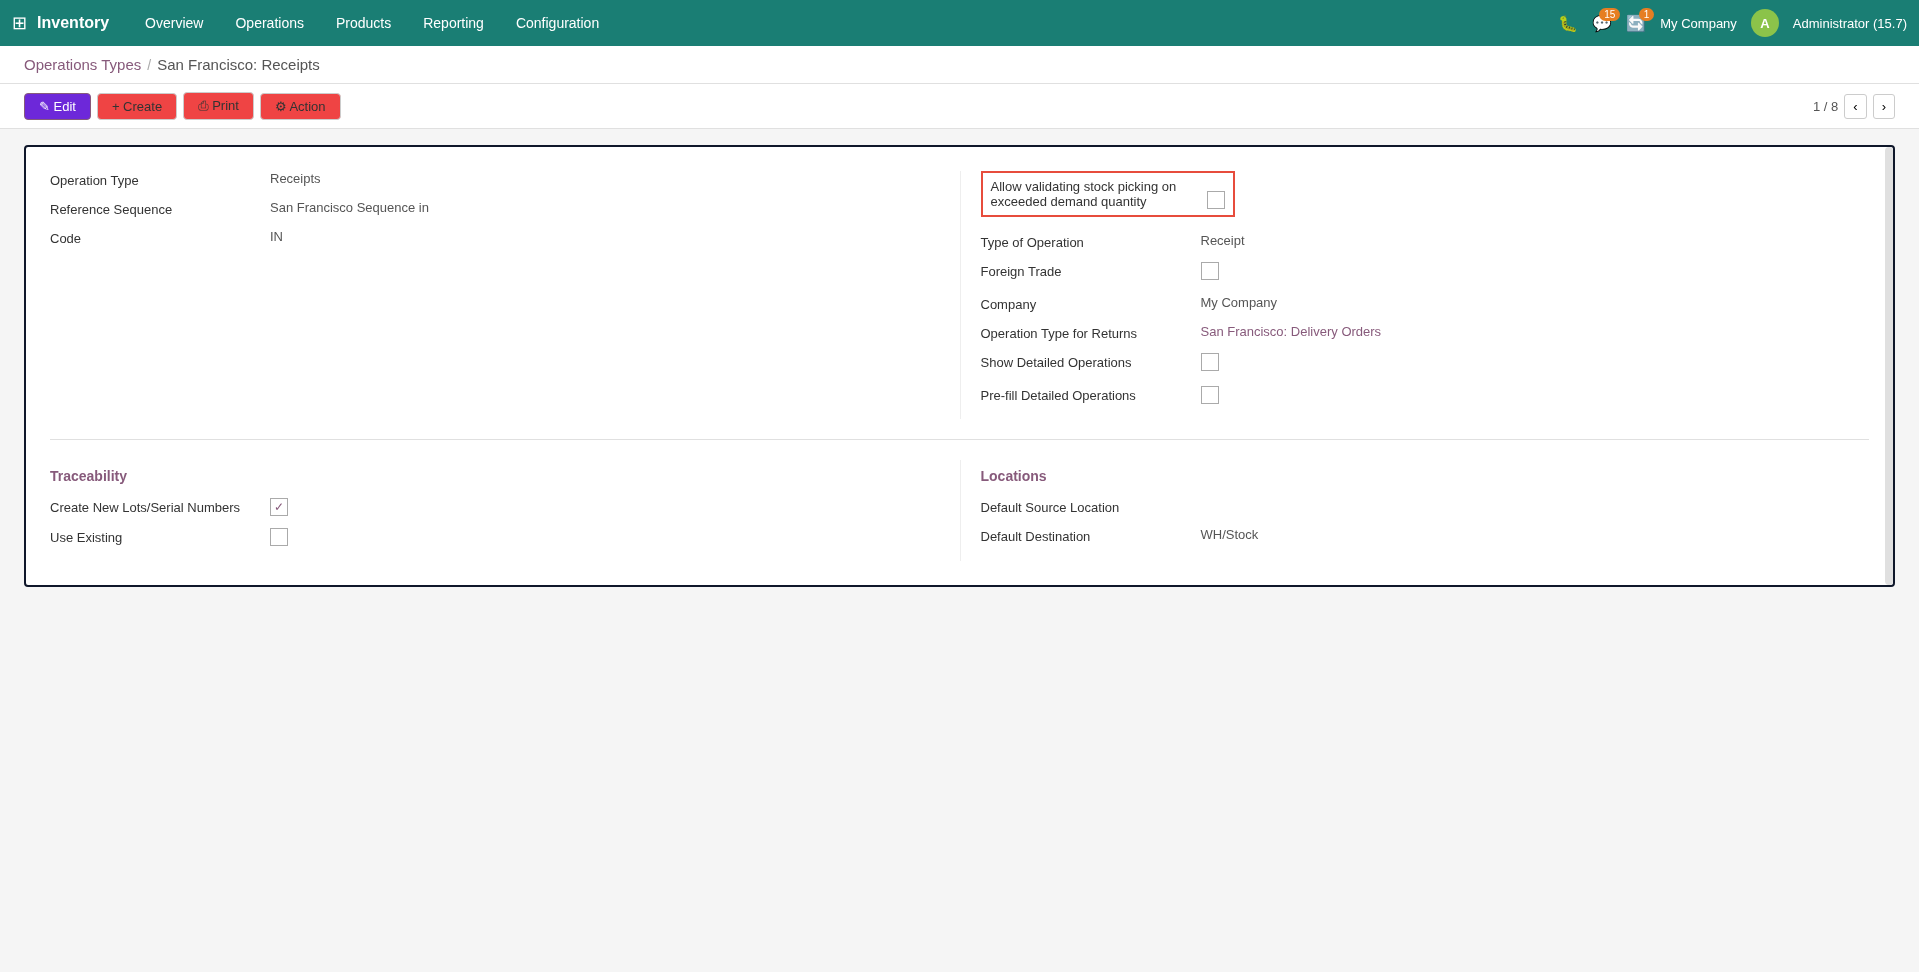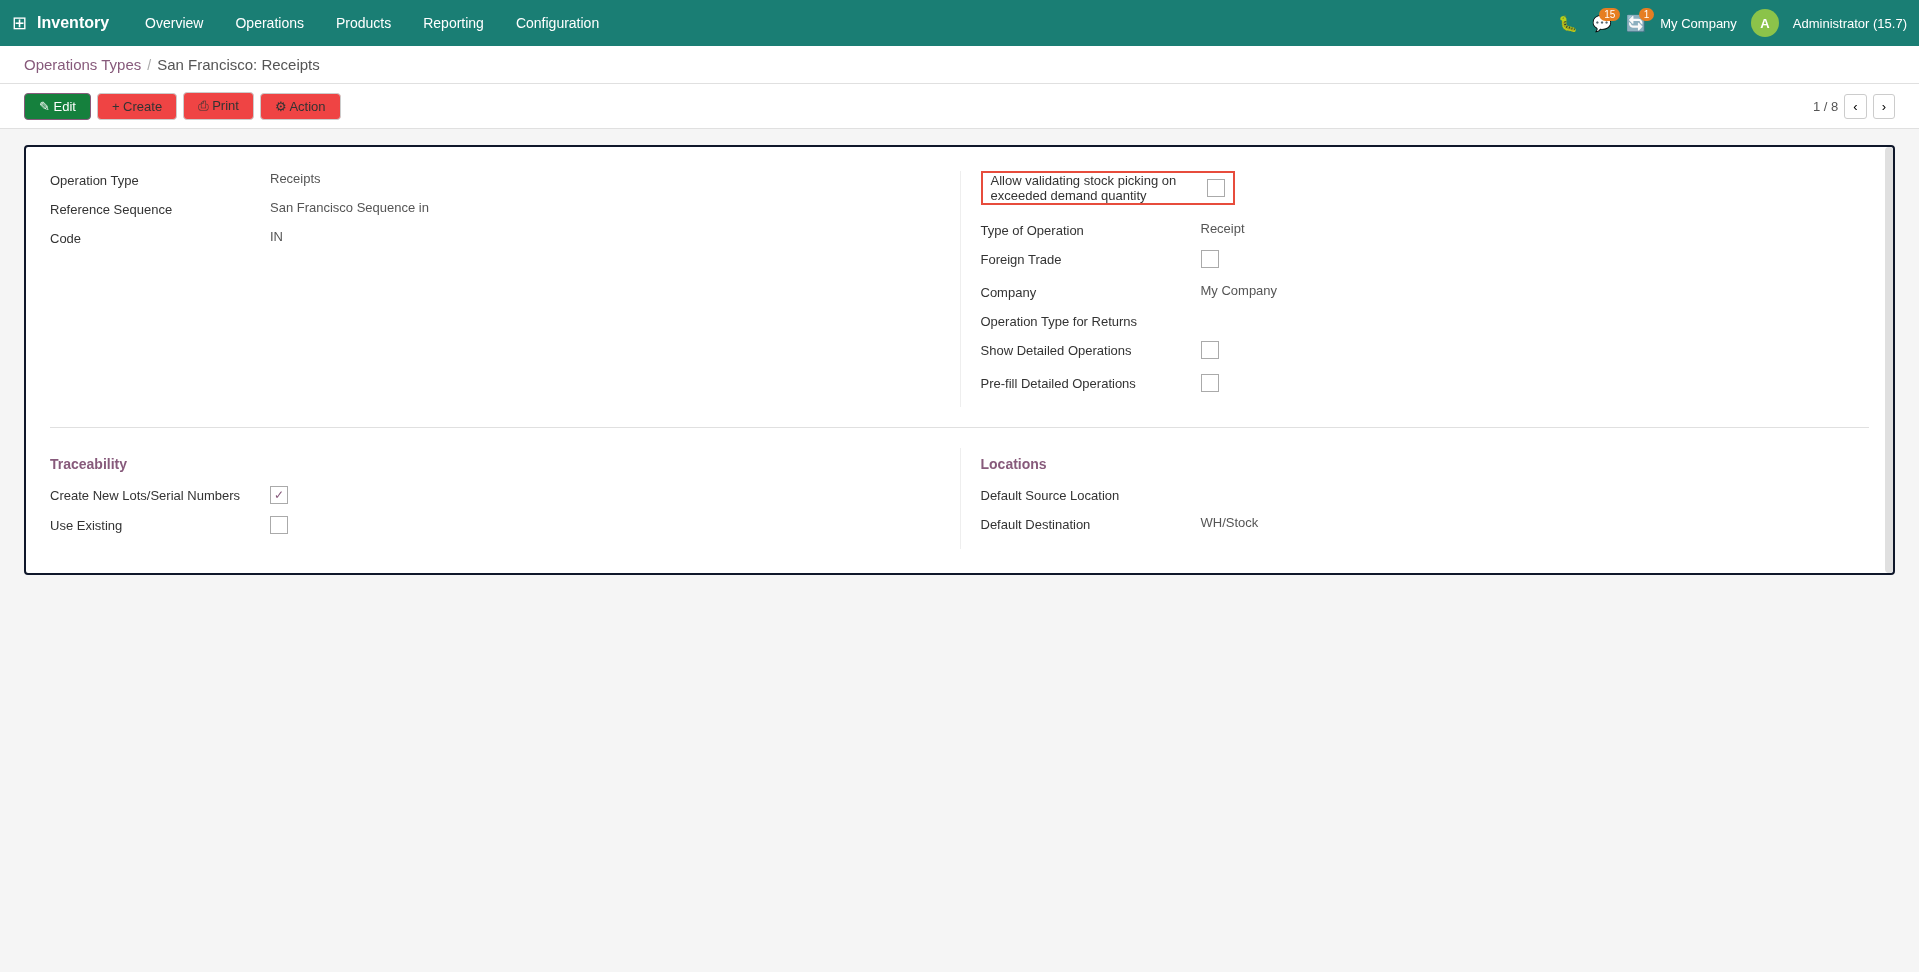--- a/index.html
+++ b/index.html
@@ -92,21 +92,21 @@
       border: 1px solid #ccc;
       cursor: pointer;
       font-size: 13px;
       display: flex;
       align-items: center;
       gap: 6px;
       background: white;
       color: #333;
     }
     .btn-primary {
-      background: #15803d;
+      background: #6d28d9;
       color: white;
       border-color: #875a7b;
     }
     .btn-secondary {
       background: #ef4444;
       color: #333;
       border-color: #ccc;
     }
     .toolbar-right {
       margin-left: auto;
@@ -180,23 +180,23 @@
       cursor: pointer;
     }
     .checkbox-checked {
       color: #875a7b;
       font-size: 12px;
     }
 
     
     .highlight-box {
       border: 2px solid #e74c3c;
-      padding: 0 8px;
+      padding: 6px 8px;
       display: inline-flex;
-      align-items: center;
+      align-items: flex-end;
       gap: 16px;
       background: white;
     }
 
     
     .section-header {
       color: #875a7b;
       font-weight: 600;
       font-size: 14px;
       margin-bottom: 14px;
@@ -316,20 +316,21 @@
           </div>
         </div>
 
         <div class="form-row">
           <div class="form-label">Company</div>
           <div class="form-value">My Company</div>
         </div>
 
         <div class="form-row">
           <div class="form-label">Operation Type for Returns</div>
+          <div class="form-value link-value">San Francisco: Delivery Orders</div>
         </div>
 
         <div class="form-row">
           <div class="form-label">Show Detailed Operations</div>
           <div class="form-value">
             <div class="checkbox-wrapper"></div>
           </div>
         </div>
 
         <div class="form-row">

